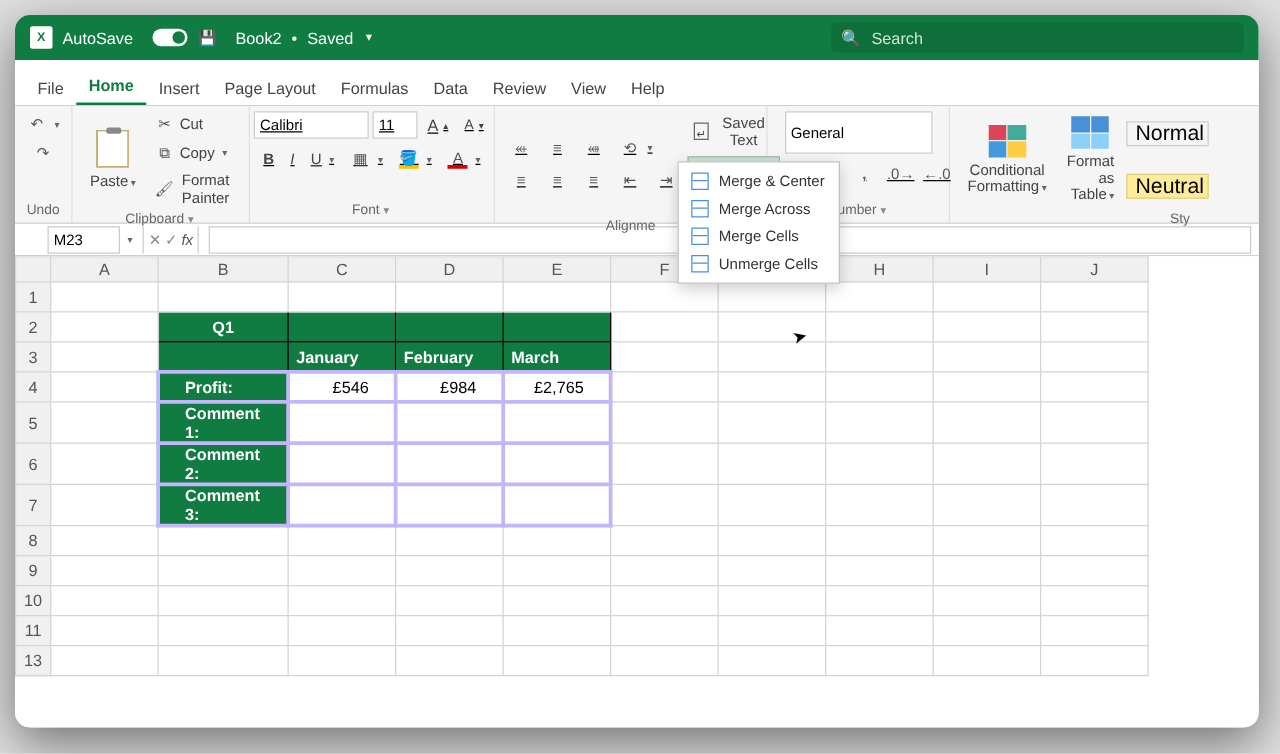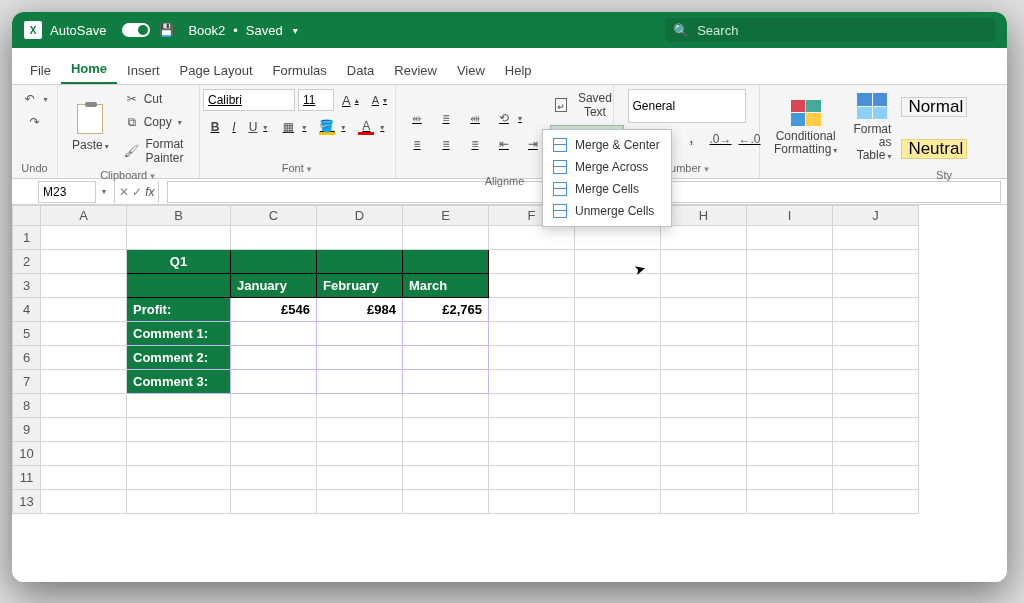--- a/index.html
+++ b/index.html
@@ -44,22 +44,22 @@
   .grid-area { flex: 1; overflow: hidden; background: #fff; position: relative; }
   table.sheet { border-collapse: collapse; table-layout: fixed; }
   .sheet th, .sheet td { border: 1px solid #d4d4d4; font-size: 13px; font-weight: normal; }
   .sheet thead th { background: #f0f0f0; color:#555; height: 20px; }
   .sheet tbody th { background: #f0f0f0; color:#555; width: 28px; text-align:center;}
   .sheet td { height: 24px; }
   .colh { width: 86px; text-align:center;}
   .corner { width: 28px; background:#f0f0f0; }
   td.greenhdr { background: #107c41; color:#fff; font-weight: bold; border: 1px solid #000; padding: 0 6px;}
   td.greenhdr.center { text-align:center;}
-  td.datacell { border: 1px solid #c4b5fd; padding: 0 6px;}
-  td.datacell.right { text-align:right; font-weight:bold;}
+  td.datacell { border: 3px solid #c4b5fd; padding: 0 20px;}
+  td.datacell.right { text-align:right; font-weight:normal;}
   td.datacell.hdr { background:#107c41; color:#fff; font-weight:bold;}
   .cursor-arrow { position:absolute; left:622px; top:176px; font-size:14px; color:#000; z-index:20; transform: rotate(-15deg);}
   
   .paste-ico { width:26px; height:30px; background: linear-gradient(#fff,#fff) padding-box, #bfa97a; border:1px solid #c7b07d; position:relative;}
   .paste-ico:before { content:''; position:absolute; top:-3px; left:7px; width:12px; height:5px; background:#888; border-radius:2px;}
   .cond-ico, .fmt-ico { width:30px; height:26px; display:grid; grid-template-columns:1fr 1fr; grid-template-rows:1fr 1fr; gap:1px;}
   .cond-ico span, .fmt-ico span { background:#d45; }
   .cond-ico span:nth-child(2){background:#4a9;}
   .cond-ico span:nth-child(3){background:#49d;}
   .cond-ico span:nth-child(4){background:#fc4;}

